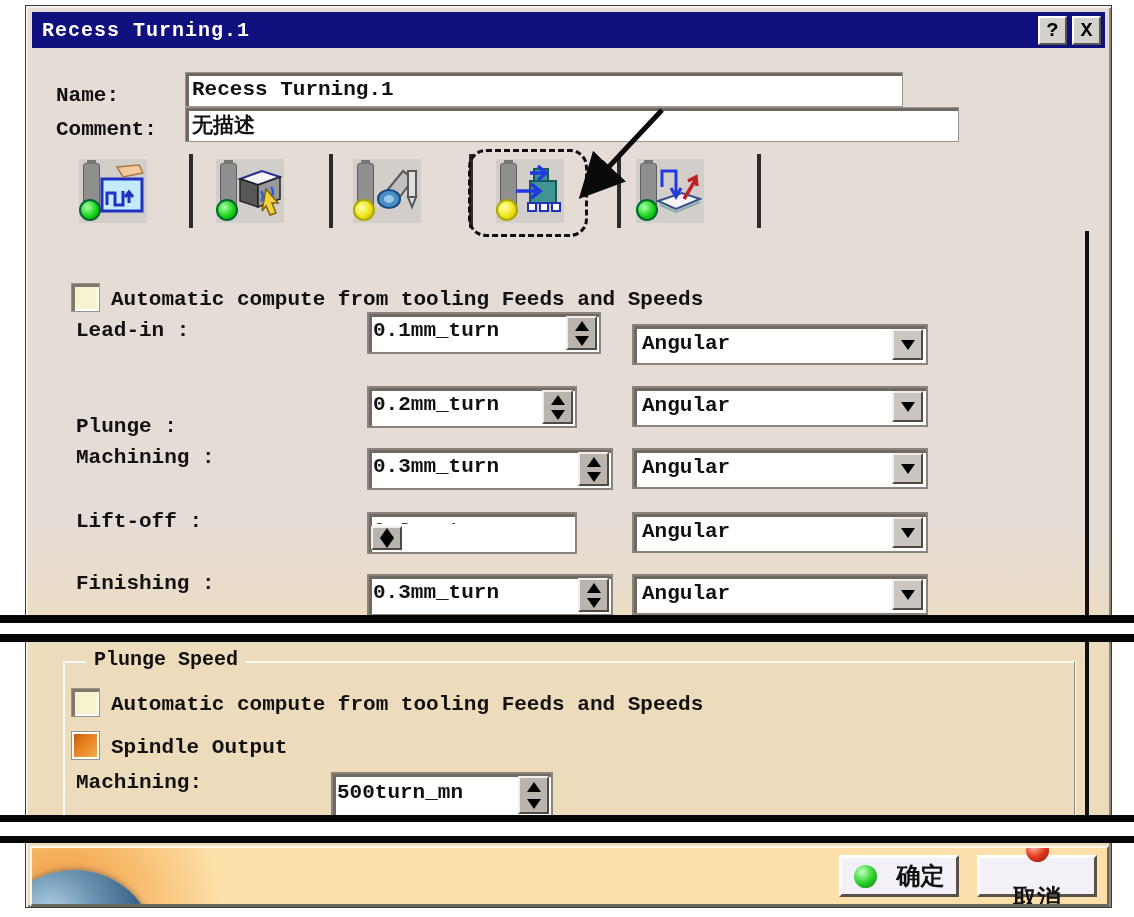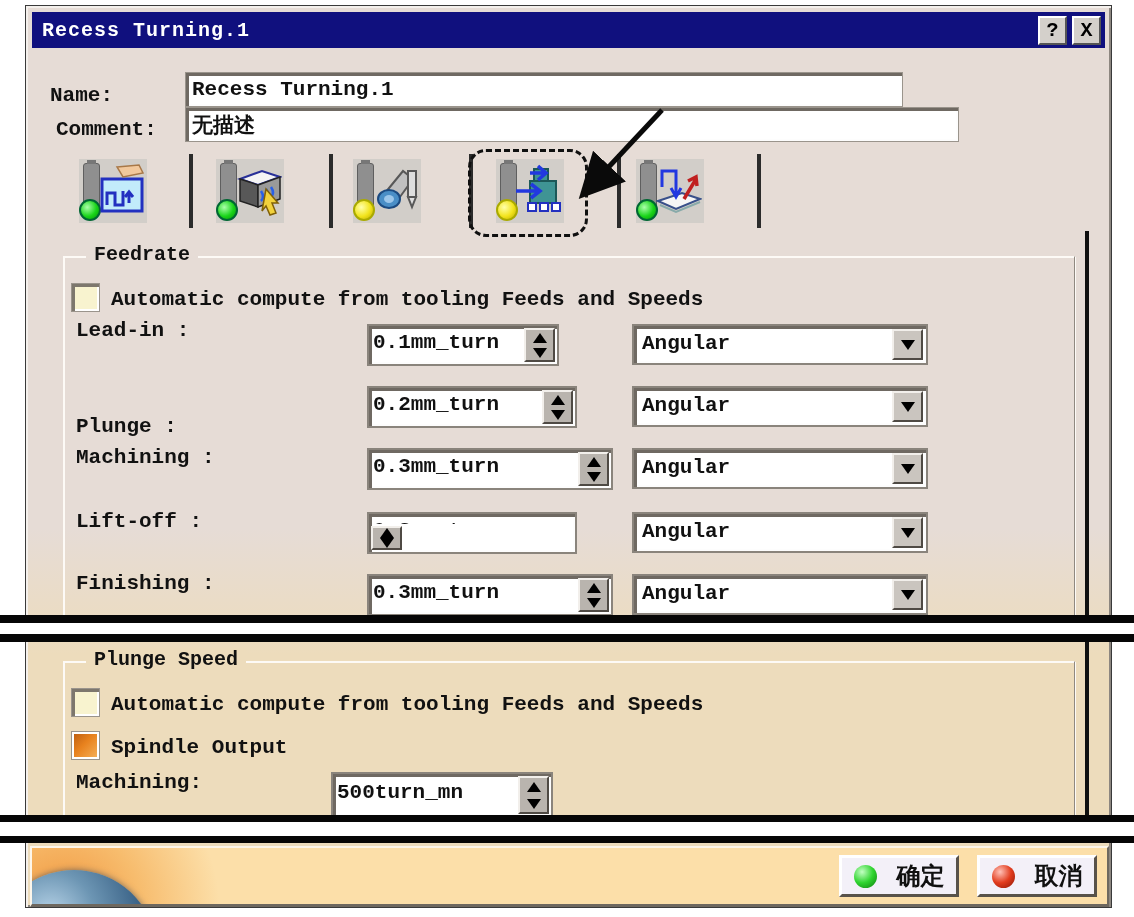--- a/index.html
+++ b/index.html
@@ -90,21 +90,21 @@
 <div id="stage">
 
   <div class="dialog">
 
     <div class="titlebar">
       <span class="title">Recess Turning.1</span>
       <div class="tb-btn">?</div>
       <div class="tb-btn">X</div>
     </div>
 
-    <div class="lbl" style="left:24px;top:78px;">Name:</div>
+    <div class="lbl" style="left:30px;top:78px;">Name:</div>
     <input class="txtinput" style="left: 160px; top: 67px; width: 716px;" readonly="" value="Recess Turning.1">
     <div class="lbl" style="left:30px;top:112px;">Comment:</div>
     <input class="txtinput" style="left: 160px; top: 102px; width: 772px;" readonly="" value="无描述">
 
     <div class="tab-tile" style="left:53px;top:153px;">
       <div class="battery"></div>
       <div class="statusdot"></div>
       <svg width="46" height="54" style="position:absolute;left:20px;top:4px;" viewBox="0 0 46 54">
         <rect x="3" y="16" width="40" height="32" fill="#c2ecfb" stroke="#2230c0" stroke-width="3"></rect>
         <polyline points="8,42 8,30 16,30 16,42 24,42 24,28" fill="none" stroke="#2230c0" stroke-width="3"></polyline>
@@ -162,28 +162,25 @@
         <polygon points="2,38 26,30 44,36 20,46" fill="#f6f6f6" stroke="#38508a" stroke-width="2"></polygon>
         <path d="M4 42 l16 7 l24 -10" stroke="#8aa" stroke-width="2" fill="none"></path>
         <path d="M6 24 v-16 h14 v24 m-5 -7 l5 9 l5 -9" stroke="#2238e0" stroke-width="3" fill="none"></path>
         <path d="M28 36 L40 16 m-8 2 l8 -4 l1 9" stroke="#c02020" stroke-width="3.5" fill="none"></path>
       </svg>
     </div>
     <div class="tab-sep" style="left:731px;top:148px;"></div>
 
     <div class="dashed-box" style="left:442px;top:143px;width:120px;height:88px;"></div>
 
-    <div class="groupbox" style="left:37px;top:250px;width:1012px;height:368px;">
-      <div class="legend" style="background:#e6dcd6;">Feedrate</div>
-    </div>
     <div class="checkbox" style="left:46px;top:278px;"></div>
     <div class="lbl" style="left:85px;top:282px;">Automatic compute from tooling Feeds and Speeds</div>
 
     <div class="lbl" style="left:50px;top:313px;">Lead-in :</div>
-    <div class="spin" style="left:343px;top:320px;width:188px;">
+    <div class="spin" style="left:343px;top:308px;width:230px;">
       <div class="val">0.1mm_turn</div>
       <div class="spinner">
         <div class="up">
             <span class="tri-up"></span>
           </div>
         <div class="dn">
             <span class="tri-dn"></span>
           </div>
       </div>
     </div>
@@ -294,21 +291,21 @@
 
     <div class="vline-right"></div>
 
     <div class="footer">
       <div class="glow"></div>
       <div class="sphere"></div>
       <div class="footbtn" style="right:148px;">
         <span class="ball green"></span>
         <span>确定</span>
       </div>
-      <div class="footbtn" style="right:10px;">
+      <div class="footbtn" style="right:10px;flex-direction:column;">
         <span class="ball red"></span>
         <span>取消</span>
       </div>
     </div>
   </div>
 
   <div class="cut-black" style="top:615px;height:8px;"></div>
   <div class="cut-white" style="top:623px;height:11px;"></div>
   <div class="cut-black" style="top:634px;height:8px;"></div>
 

